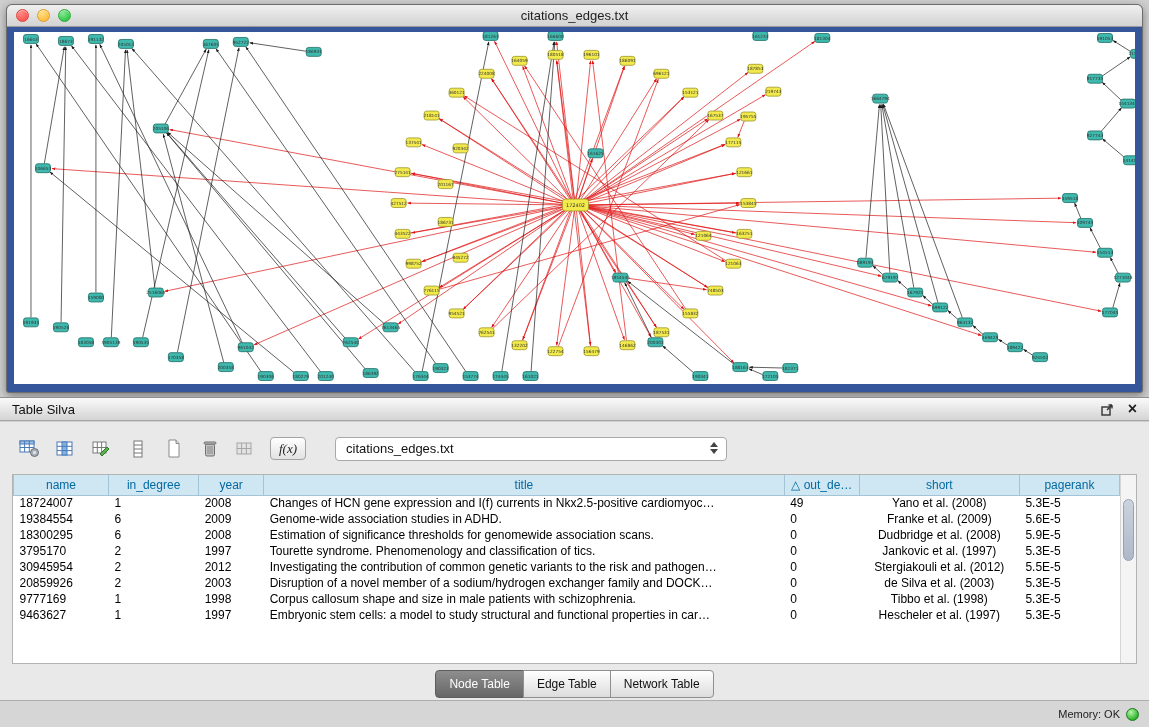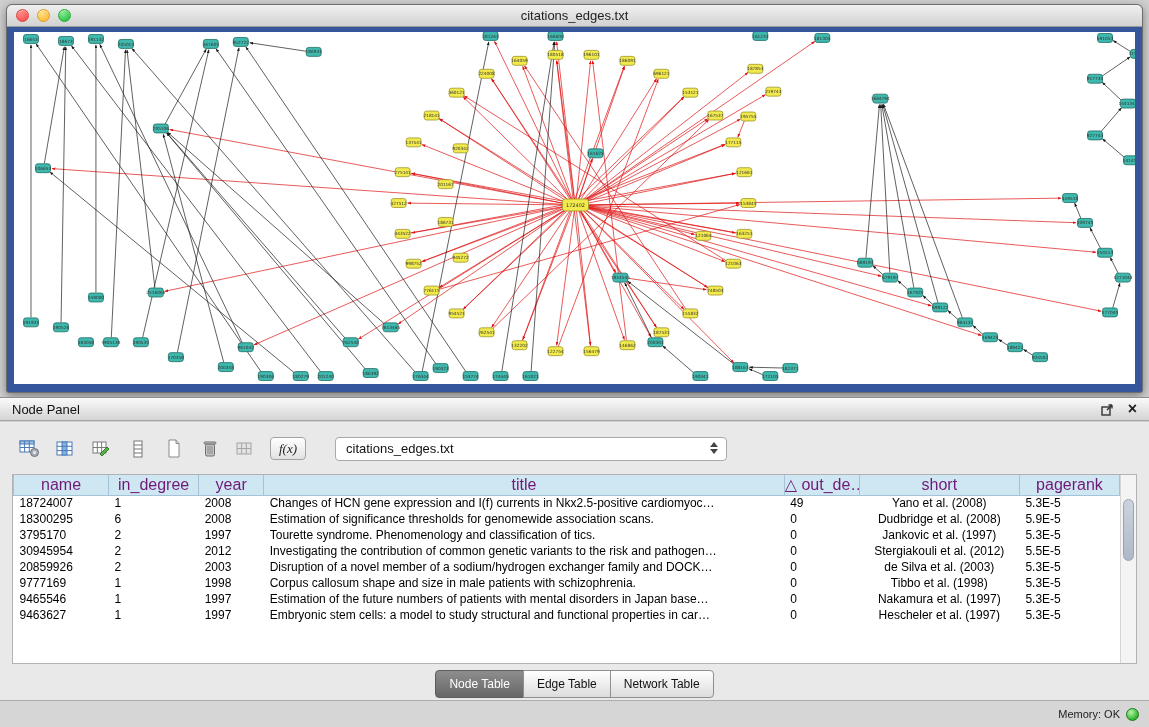--- a/index.html
+++ b/index.html
@@ -42,21 +42,21 @@
     border-radius:4px; display:flex; align-items:center; font-size:13px; color:#111;
     padding-left:10px; position:relative; }
   .combo-arrows { position:absolute; right:8px; top:4px; display:flex; flex-direction:column; gap:2px; }
   .combo-arrows i { display:block; width:0; height:0; border-left:4px solid transparent; border-right:4px solid transparent; }
   .combo-arrows .up { border-bottom:5px solid #444; }
   .combo-arrows .dn { border-top:5px solid #444; }
 
   .table-wrap { position:relative; margin:12px 12px 0 12px; height:190px; background:#fff; border:1px solid #b3b3b3; overflow:hidden; }
   table.datatable { border-collapse:collapse; table-layout:fixed; position:absolute; left:0; top:0; right:16px; width:calc(100% - 16px); }
   table.datatable th { background:#cfe6f3; border:1px solid #a5c3d6; border-top:none; font-weight:normal;
-    font-size:16px; color:#701a75; height:20px; text-align:center; overflow:hidden; white-space:nowrap; }
+    font-size:12px; color:#0369a1; height:20px; text-align:center; overflow:hidden; white-space:nowrap; }
   table.datatable td { font-size:12px; color:#000; height:16px; padding:0 6px; overflow:hidden;
     white-space:nowrap; text-overflow:ellipsis; }
   .vscroll { position:absolute; right:0; top:0; bottom:0; width:16px; background:#f4f4f4; border-left:1px solid #d5d5d5; }
   .vthumb { position:absolute; left:2px; top:24px; width:11px; height:62px; background:linear-gradient(#ccd3de,#aeb8c8);
     border:1px solid #97a2b4; border-radius:6px; }
 
   .tabs { display:flex; justify-content:center; margin-top:6px; }
   .tab { height:28px; padding:0 13px; display:flex; align-items:center; font-size:12px;
     border:1px solid #8f8f8f; margin-left:-1px; background:linear-gradient(#ffffff,#dcdcdc); color:#111; }
   .tab.first { border-radius:4px 0 0 4px; margin-left:0; }
@@ -611,21 +611,21 @@
           <g class="gnode">
             <rect x="574.5" y="117.5" width="15" height="9" rx="2.5" fill="#3fb8ad" stroke="#1f6f66" stroke-width="0.8"></rect>
             <text x="582" y="123.6" font-size="4.3" text-anchor="middle" fill="#333">161625</text>
           </g>
         </svg>
     </div>
   </div>
 </div>
 
 <div id="panel-header">
-  <span>Node Panel</span>
+  <span>Table Silva</span>
   <span class="spacer"></span>
   <span class="hdr-icon">
     <svg width="13" height="13" viewBox="0 0 13 13">
       <rect x="1" y="4" width="8" height="8" fill="none" stroke="#333" stroke-width="1.4"></rect>
       <path d="M6 7 L11 2 M11 2 H7.5 M11 2 V5.5" stroke="#333" stroke-width="1.4" fill="none"></path>
     </svg>
   </span>
   <span class="hdr-icon hdr-close">×</span>
 </div>
 
@@ -717,20 +717,29 @@
           <tr>
             <td style="text-align:left">18724007</td>
             <td style="text-align:left">1</td>
             <td style="text-align:left">2008</td>
             <td style="text-align:left">Changes of HCN gene expression and I(f) currents in Nkx2.5-positive cardiomyoc…</td>
             <td style="text-align:left">49</td>
             <td style="text-align:center">Yano et al. (2008)</td>
             <td style="text-align:left">5.3E-5</td>
           </tr>
           <tr>
+            <td style="text-align:left">19384554</td>
+            <td style="text-align:left">6</td>
+            <td style="text-align:left">2009</td>
+            <td style="text-align:left">Genome-wide association studies in ADHD.</td>
+            <td style="text-align:left">0</td>
+            <td style="text-align:center">Franke et al. (2009)</td>
+            <td style="text-align:left">5.6E-5</td>
+          </tr>
+          <tr>
             <td style="text-align:left">18300295</td>
             <td style="text-align:left">6</td>
             <td style="text-align:left">2008</td>
             <td style="text-align:left">Estimation of significance thresholds for genomewide association scans.</td>
             <td style="text-align:left">0</td>
             <td style="text-align:center">Dudbridge et al. (2008)</td>
             <td style="text-align:left">5.9E-5</td>
           </tr>
           <tr>
             <td style="text-align:left">3795170</td>
@@ -762,29 +771,20 @@
           <tr>
             <td style="text-align:left">9777169</td>
             <td style="text-align:left">1</td>
             <td style="text-align:left">1998</td>
             <td style="text-align:left">Corpus callosum shape and size in male patients with schizophrenia.</td>
             <td style="text-align:left">0</td>
             <td style="text-align:center">Tibbo et al. (1998)</td>
             <td style="text-align:left">5.3E-5</td>
           </tr>
           <tr>
-            <td style="text-align:left">9465546</td>
-            <td style="text-align:left">1</td>
-            <td style="text-align:left">1997</td>
-            <td style="text-align:left">Estimation of the future numbers of patients with mental disorders in Japan base…</td>
-            <td style="text-align:left">0</td>
-            <td style="text-align:center">Nakamura et al. (1997)</td>
-            <td style="text-align:left">5.3E-5</td>
-          </tr>
-          <tr>
             <td style="text-align:left">9463627</td>
             <td style="text-align:left">1</td>
             <td style="text-align:left">1997</td>
             <td style="text-align:left">Embryonic stem cells: a model to study structural and functional properties in car…</td>
             <td style="text-align:left">0</td>
             <td style="text-align:center">Hescheler et al. (1997)</td>
             <td style="text-align:left">5.3E-5</td>
           </tr>
         </tbody>
       </table>

